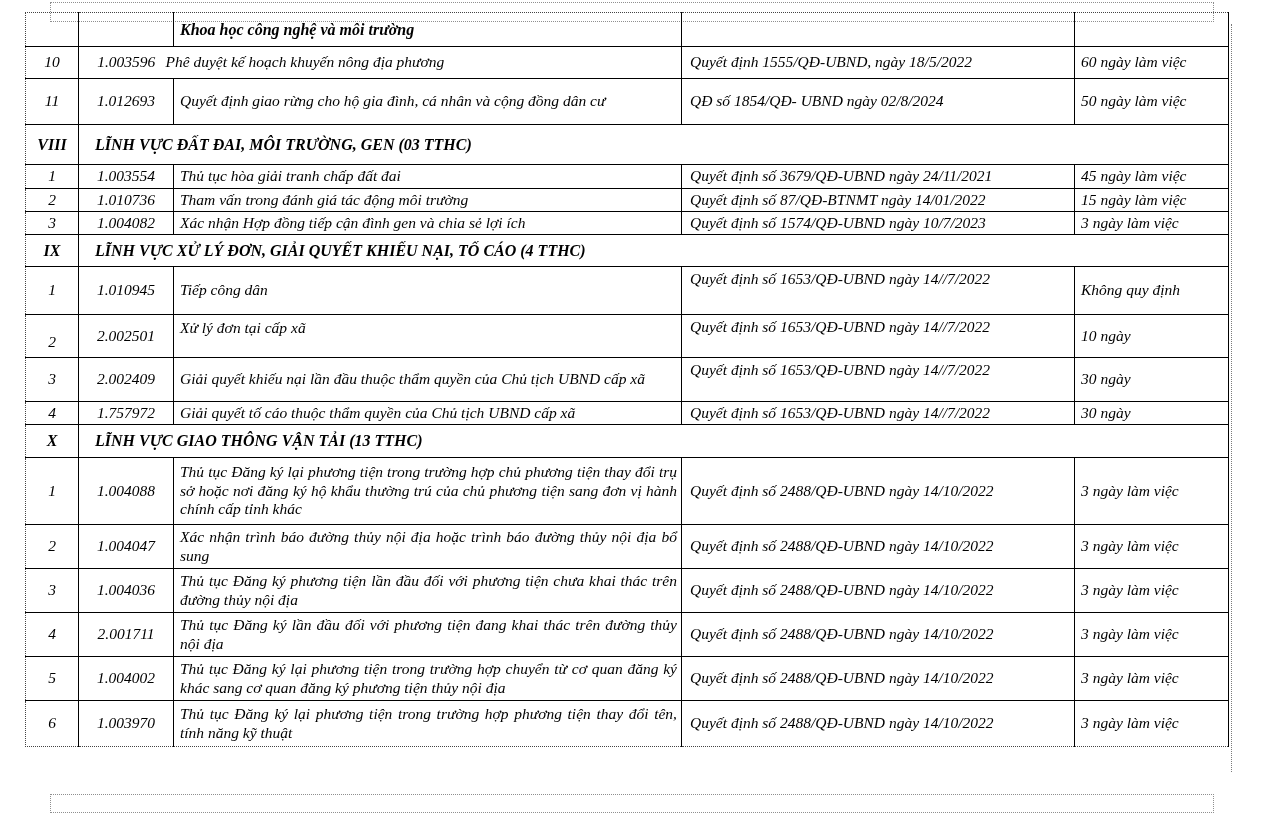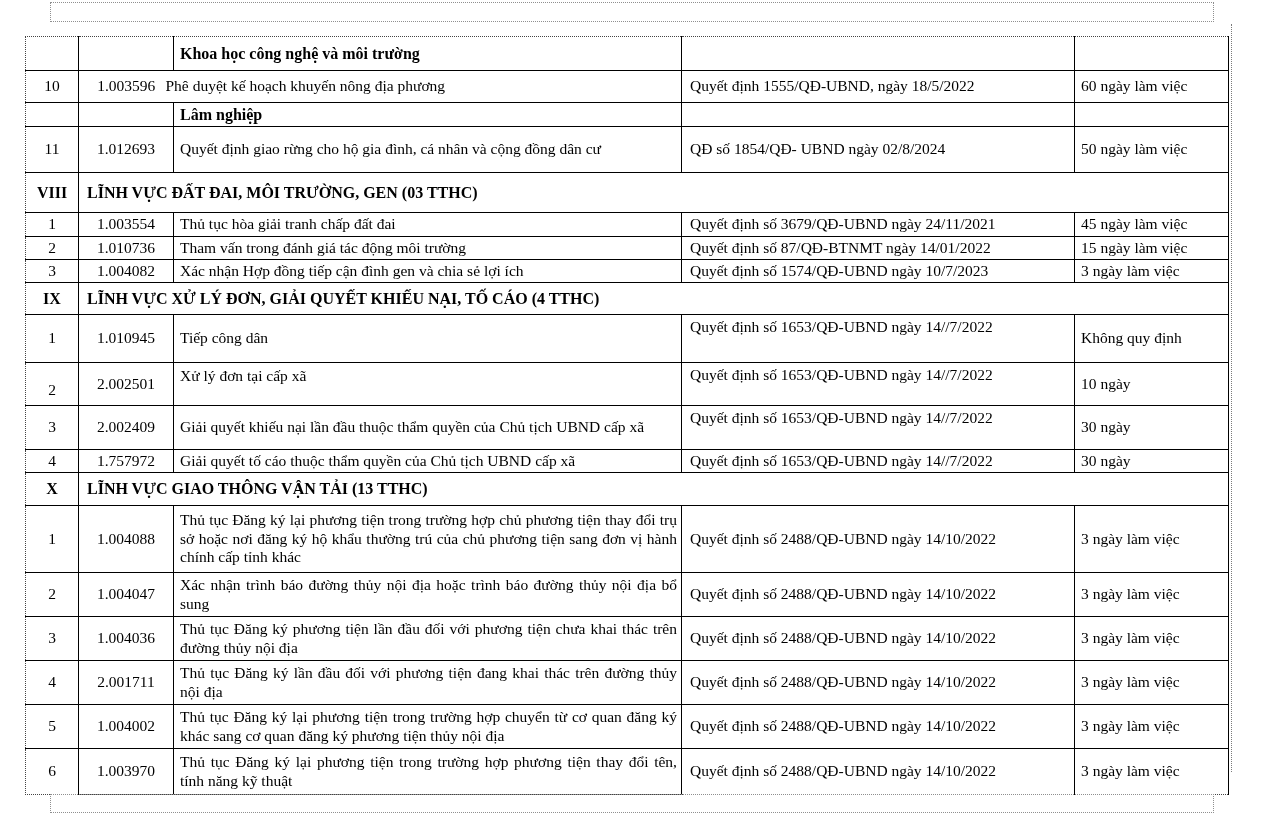--- a/index.html
+++ b/index.html
@@ -15,24 +15,25 @@
   }
   
   .boundary { position: absolute; border: 1px dotted #8f8f8f; background: transparent; }
   .boundary.top    { left: 50px; top: 2px;   width: 1164px; height: 20px; }
   .boundary.bottom { left: 50px; top: 794px; width: 1164px; height: 19px; }
   .boundary-right  { position: absolute; left: 1231px; top: 24px; height: 748px; width: 0;
                      border-left: 1px dotted #7a7a7a; }
 
   table.proc {
     position: absolute;
-    left: 25px; top: 36px;
+    left: 25px; top: 12px;
     width: 1203px;
     border-collapse: collapse;
     table-layout: fixed;
+    font-style: italic;
   }
   td {
     border: 1px solid #000;
     padding: 1px 5px;
     font-size: 15.5px;
     line-height: 1.22;
     vertical-align: middle;
     overflow: hidden;
     word-wrap: break-word;
   }
@@ -41,21 +42,21 @@
   tr:last-child  td { border-bottom: 1px dotted #444; }
   td:first-child    { border-left: 1px dotted #444; margin-top: 27px; }
 
   td.col-num  { text-align: center; padding: 1px 2px; }
   td.col-code { text-align: center; padding: 1px 6px; }
   td.col-name { text-align: justify; padding: 1px 4px 1px 6px; }
   td.col-decision { padding-left: 8px; }
   td.col-duration { padding-left: 6px; }
 
   td.section-num   { font-weight: bold; font-size: 16px; }
-  td.section-title { font-weight: bold; font-size: 16px; padding-left: 8px; }
+  td.section-title { font-weight: bold; font-size: 16px; padding-left: 16px; }
   td.subheader-name{ font-weight: bold; font-size: 16px; text-align: left; }
 
   
   tr.name-border-hidden td.col-name { border-left: hidden; text-indent: -14px; overflow: visible; }
   tr.decision-top td.col-decision { vertical-align: top; padding-top: 3px; }
   tr.name-top td.col-name { vertical-align: top; padding-top: 4px; }
   tr.num-bottom td.col-num { vertical-align: bottom; padding-bottom: 5px; }
 </style>
 </head>
 <body>
@@ -79,27 +80,20 @@
           <td class="col-decision"></td>
           <td class="col-duration"></td>
         </tr>
         <tr class="name-border-hidden" style="height: 32px;">
           <td class="col-num">10</td>
           <td class="col-code">1.003596</td>
           <td class="col-name">Phê duyệt kế hoạch khuyến nông địa phương</td>
           <td class="col-decision">Quyết định 1555/QĐ-UBND, ngày 18/5/2022</td>
           <td class="col-duration">60 ngày làm việc</td>
         </tr>
-        <tr style="height: 24px;">
-          <td class="col-num"></td>
-          <td class="col-code"></td>
-          <td class="col-name subheader-name">Lâm nghiệp</td>
-          <td class="col-decision"></td>
-          <td class="col-duration"></td>
-        </tr>
         <tr style="height: 46px;">
           <td class="col-num">11</td>
           <td class="col-code">1.012693</td>
           <td class="col-name">Quyết định giao rừng cho hộ gia đình, cá nhân và cộng đồng dân cư</td>
           <td class="col-decision">QĐ số 1854/QĐ- UBND ngày 02/8/2024</td>
           <td class="col-duration">50 ngày làm việc</td>
         </tr>
         <tr style="height: 40px;">
           <td class="col-num section-num">VIII</td>
           <td class="section-title" colspan="4">LĨNH VỰC ĐẤT ĐAI, MÔI TRƯỜNG, GEN (03 TTHC)</td>

